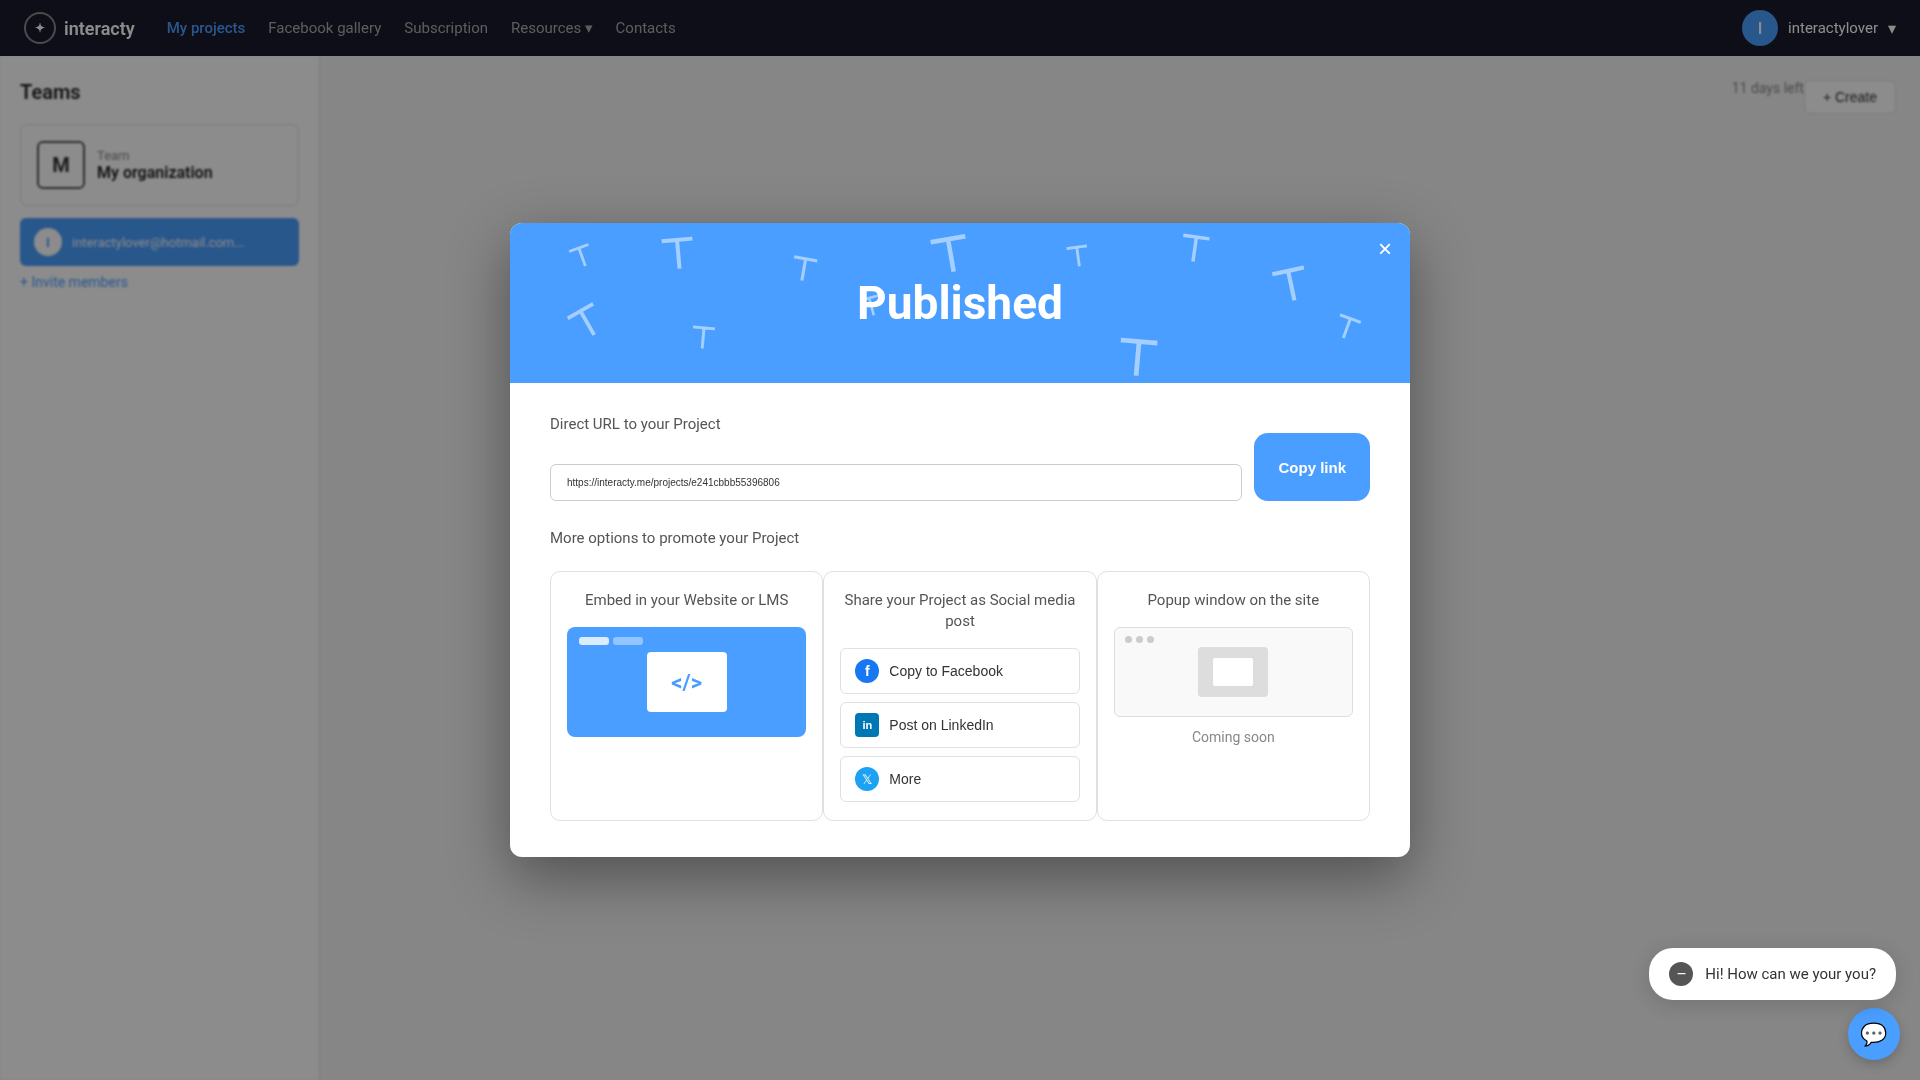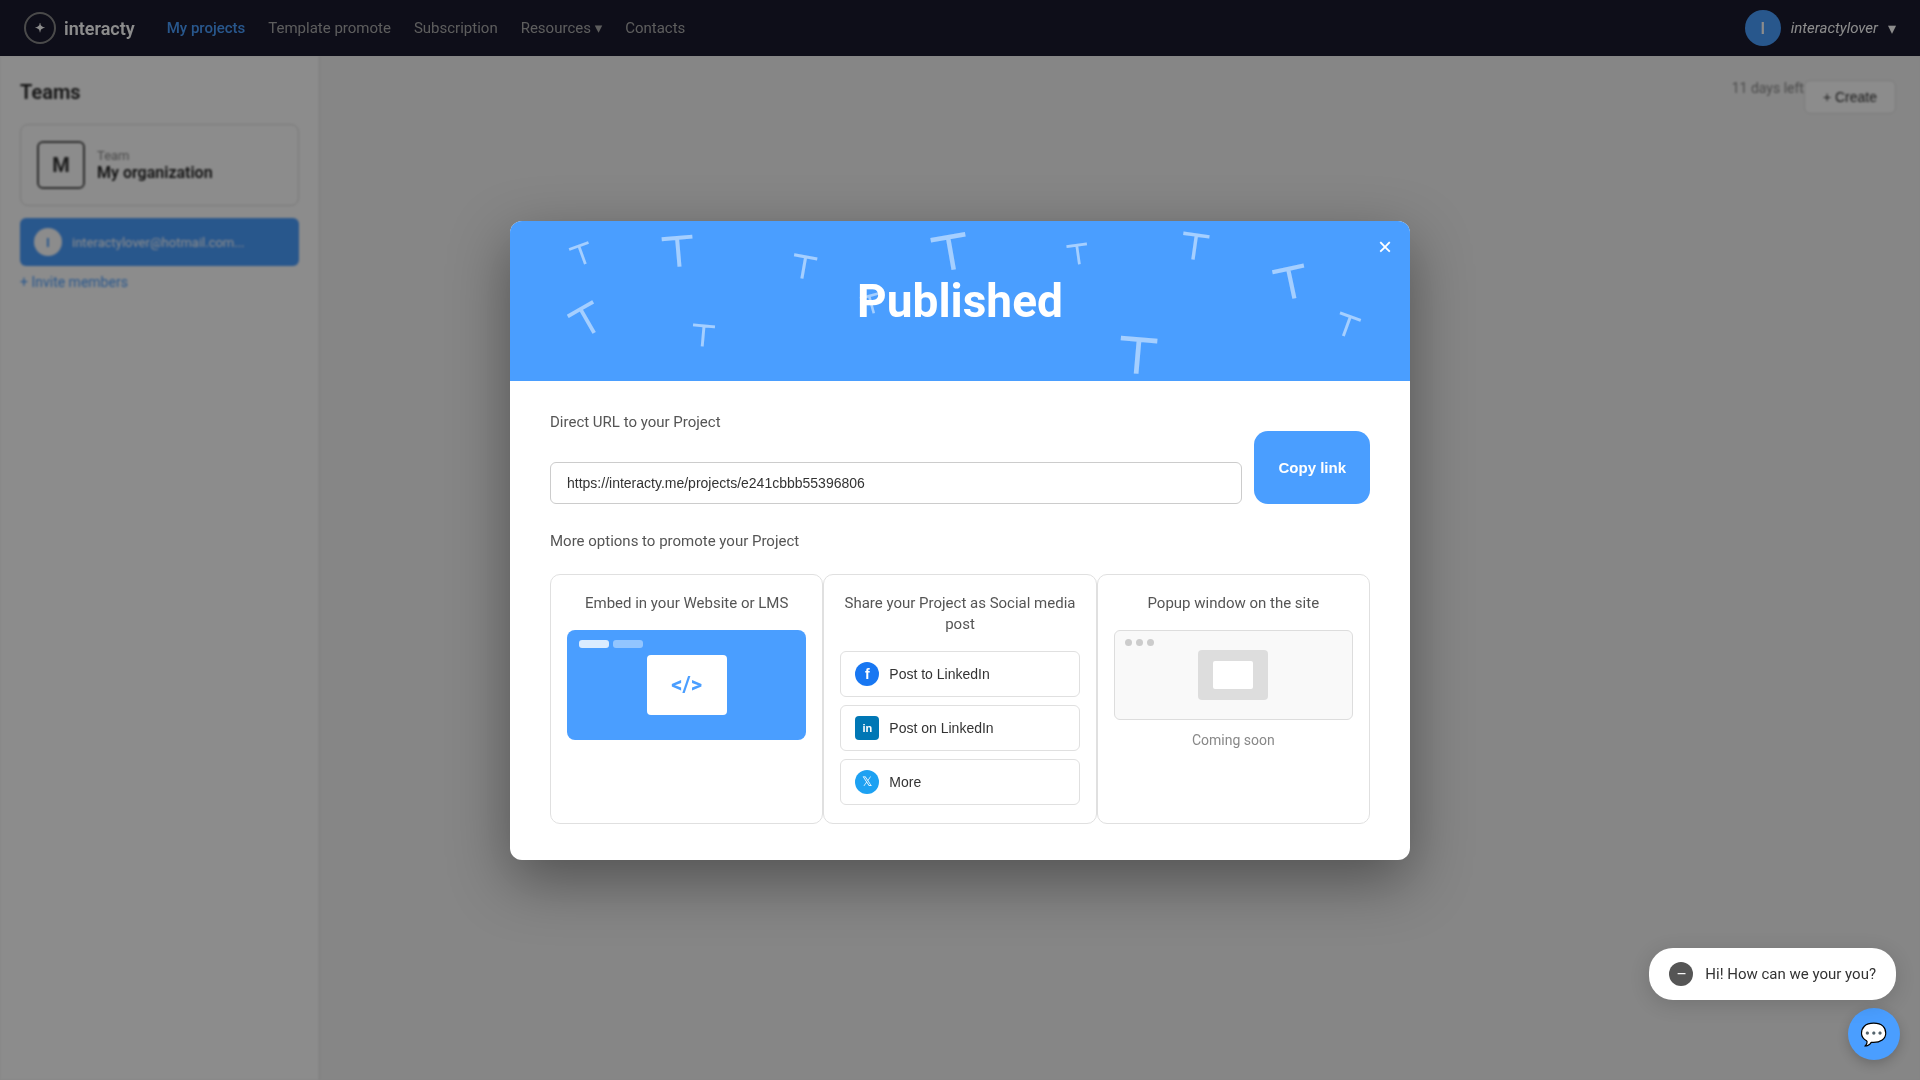--- a/index.html
+++ b/index.html
@@ -65,21 +65,20 @@
       display: flex;
       align-items: center;
       justify-content: center;
       color: white;
       font-weight: 600;
       font-size: 16px;
     }
     .user-name {
       color: white;
       font-size: 15px;
-      font-style: italic;
     }
 
     
     .main-content {
       display: flex;
       height: calc(1080px - 56px);
       filter: blur(1px);
       background: #f5f5f5;
     }
     .sidebar {
@@ -222,21 +221,21 @@
     .url-row {
       display: flex;
       gap: 12px;
       margin-bottom: 28px;
     }
     .url-input {
       flex: 1;
       border: 1px solid #ccc;
       border-radius: 6px;
       padding: 12px 16px;
-      font-size: 14px;
+      font-size: 10px;
       color: #333;
       outline: none;
       margin-top: 31px;
     }
     .copy-btn {
       background: #4a9eff;
       color: white;
       border: none;
       border-radius: 14px;
       padding: 12px 24px;
@@ -449,21 +448,21 @@
 </head>
 <body>
 
 <nav class="navbar">
   <div class="navbar-logo">
     <div class="logo-icon">✦</div>
     <span>interacty</span>
   </div>
   <div class="navbar-links">
     <a class="navbar-link active">My projects</a>
-    <a class="navbar-link">Template promote</a>
+    <a class="navbar-link">Facebook gallery</a>
     <a class="navbar-link">Subscription</a>
     <a class="navbar-link resources-dropdown">Resources</a>
     <a class="navbar-link">Contacts</a>
   </div>
   <div class="navbar-user">
     <div class="user-avatar">
       <span>I</span>
     </div>
     <span class="user-name">interactylover</span>
     <span>▾</span>
@@ -535,21 +534,21 @@
             <div class="embed-inner">
               <span class="code-icon">&lt;/&gt;</span>
             </div>
           </div>
         </div>
 
         <div class="promote-card">
           <div class="promote-card-title">Share your Project as Social media post</div>
           <button class="social-btn">
             <div class="fb-icon">f</div>
-            <span>Post to LinkedIn</span>
+            <span>Copy to Facebook</span>
           </button>
           <button class="social-btn">
             <div class="li-icon">in</div>
             <span>Post on LinkedIn</span>
           </button>
           <button class="social-btn">
             <div class="tw-icon">𝕏</div>
             <span>More</span>
           </button>
         </div>

